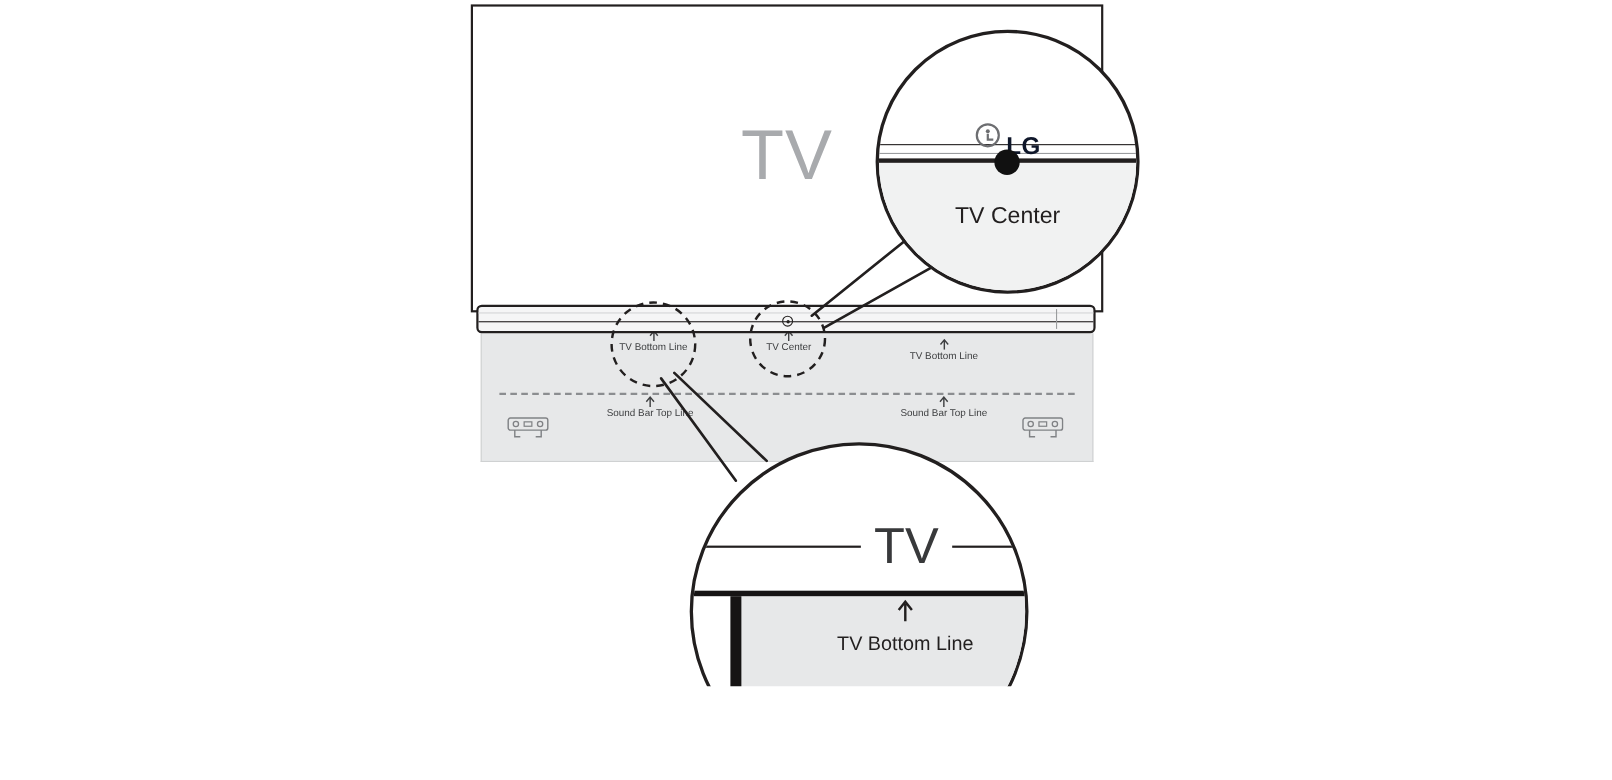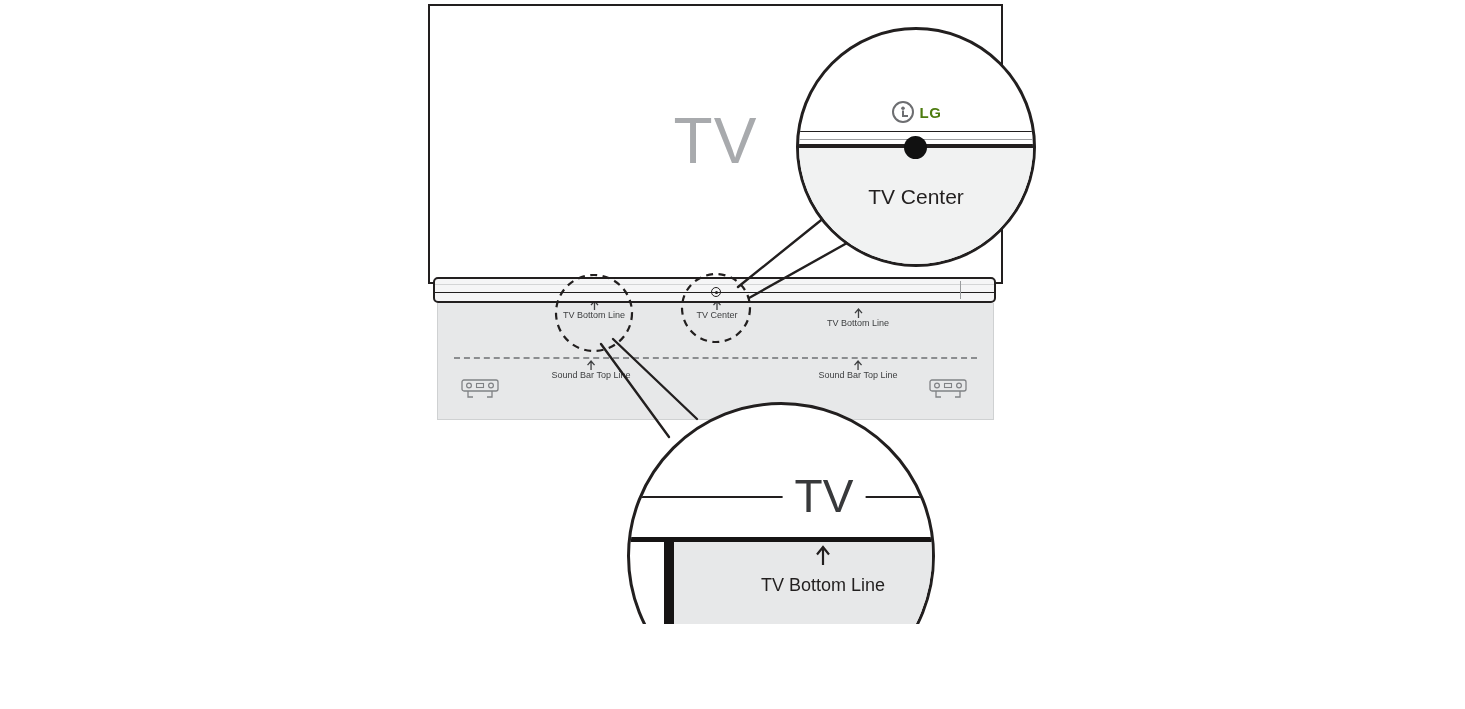--- a/index.html
+++ b/index.html
@@ -36,21 +36,21 @@
 
   
   .overlay { position:absolute; left:0; top:0; z-index:4; pointer-events:none; }
 
   
   .callout { position:absolute; border:3px solid #221f1f; border-radius:50%;
         background:#fff; overflow:hidden; z-index:5; }
   .callout-center { left:796px; top:27px; width:240px; height:240px; }
   .c1-lg-row { position:absolute; left:0; right:0; top:70px; display:flex;
         justify-content:center; align-items:center; gap:5px; }
-  .c1-lg-text { font-size:15px; font-weight:bold; color:#4d7c0f; letter-spacing:.5px; }
+  .c1-lg-text { font-size:22px; font-weight:bold; color:#0f172a; letter-spacing:.5px;margin-top:20px; }
   .c1-thin1 { position:absolute; left:0; right:0; top:101px; border-top:1.5px solid #221f1f; }
   .c1-thin2 { position:absolute; left:0; right:0; top:109px; border-top:1px solid #9b9da0; }
   .c1-gray  { position:absolute; left:0; right:0; top:117px; bottom:0; background:#f1f2f2; }
   .c1-thick { position:absolute; left:0; right:0; top:114px; height:3.5px; background:#221f1f; }
   .c1-dot   { position:absolute; left:105px; top:106px; width:23px; height:23px;
         border-radius:50%; background:#111; }
   .c1-label { position:absolute; left:0; right:0; top:155px; text-align:center;
         font-size:21px; color:#221f1f; }
 
   .callout-bottom { left:627px; top:402px; width:308px; height:308px; }

